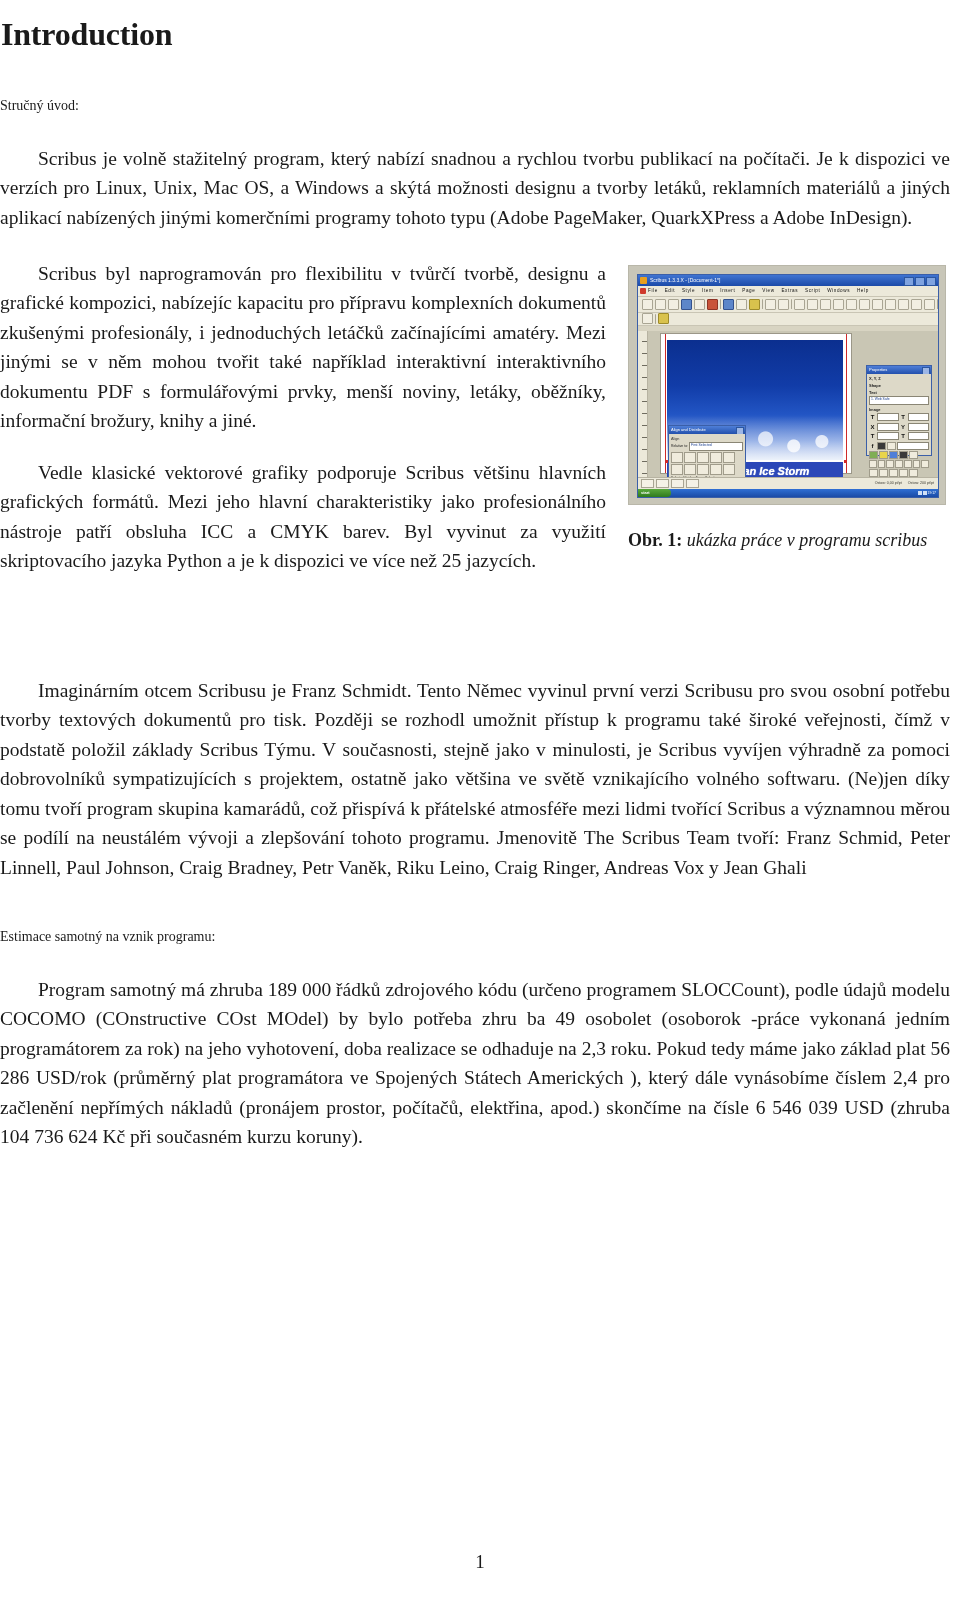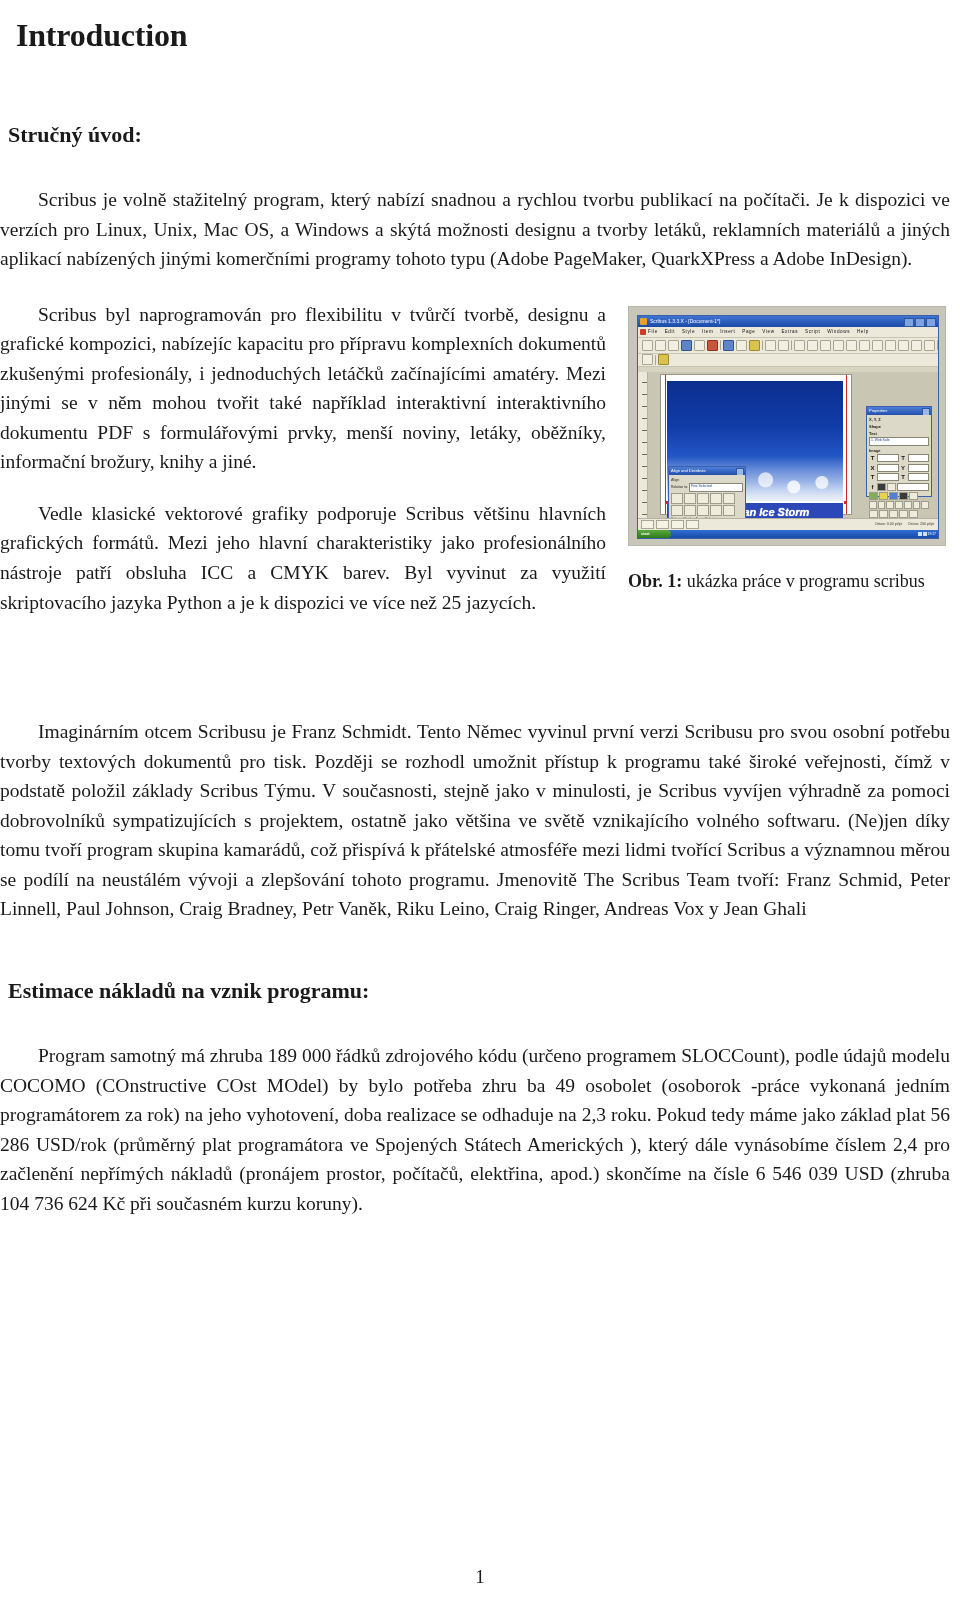--- a/index.html
+++ b/index.html
@@ -21,29 +21,29 @@
     width: 960px;
     height: 1599px;
     box-sizing: border-box;
     padding: 0 10px 0 0;
   }
 
   
   h1.doc-title {
     font-size: 32px;
     font-weight: bold;
-    margin: 16px;
-    padding: 2px 0 0 0;
+    margin: 1px;
+    padding: 16px 0 0 0;
     line-height: 1.12;
     letter-spacing: -0.2px;
   }
   h2.section-title {
-    font-size: 22px;
-    font-weight: bold;
-    margin: 8px;
+    font-size: 14px;
+    font-weight: normal;
+    margin: 0;
     line-height: 1.15;
   }
   .gap-after-title { height: 44px; }
   .gap-after-sec   { height: 30px; }
 
   
   p.body {
     font-size: 19.5px;
     line-height: 1.515;
     margin: 0;
@@ -70,21 +70,21 @@
     overflow: hidden;
     box-sizing: border-box;
   }
   .figcaption {
     margin-top: 22px;
     font-size: 18px;
     line-height: 1.5;
     text-align: justify;
   }
   .figcaption .cap-label { font-style: normal; font-weight: bold; }
-  .figcaption .cap-text  { }
+  .figcaption .cap-text  { font-style: italic; }
 
   
   .win {
     position: absolute;
     left: 8px; top: 8px;
     width: 302px; height: 224px;
     background: #d8d4c2;
     border: 1px solid #3b5fa8;
     box-sizing: border-box;
     font-family: "Liberation Sans", sans-serif;
@@ -489,21 +489,21 @@
   </div>
 
   <div class="spacer-lg"></div>
 
   <div class="gap-after-sec"></div>
 
   <p class="body"><span class="indent"></span><span>Imaginárním otcem Scribusu je Franz Schmidt. Tento Němec vyvinul první verzi Scribusu pro svou osobní potřebu tvorby textových dokumentů pro tisk. Později se rozhodl umožnit přístup k programu také široké veřejnosti, čímž v podstatě položil základy Scribus Týmu. V současnosti, stejně jako v minulosti, je Scribus vyvíjen výhradně za pomoci dobrovolníků sympatizujících s projektem, ostatně jako většina ve světě vznikajícího volného softwaru. (Ne)jen díky tomu tvoří program skupina kamarádů, což přispívá k přátelské atmosféře mezi lidmi tvořící Scribus a významnou měrou se podílí na neustálém vývoji a zlepšování tohoto programu. Jmenovitě The Scribus Team tvoří: Franz Schmid, Peter Linnell, Paul Johnson, Craig Bradney, Petr Vaněk, Riku Leino, Craig Ringer, Andreas Vox y Jean Ghali</span></p>
 
   <div class="spacer-md"></div>
 
-  <h2 class="section-title">Estimace nákladů na vznik programu:</h2>
+  <h2 class="section-title">Estimace samotný na vznik programu:</h2>
   <div class="gap-after-sec"></div>
 
   <p class="body"><span class="indent"></span><span>Program samotný má zhruba 189 000 řádků zdrojového kódu (určeno programem SLOCCount), podle údajů modelu COCOMO (COnstructive COst MOdel) by bylo potřeba zhru ba 49 osobolet (osoborok -práce vykonaná jedním programátorem za rok) na jeho vyhotovení, doba realizace se odhaduje na 2,3 roku. Pokud tedy máme jako základ plat 56 286 USD/rok (průměrný plat programátora ve Spojených Státech Amerických ), který dále vynásobíme číslem 2,4 pro začlenění nepřímých nákladů (pronájem prostor, počítačů, elektřina, apod.) skončíme na čísle 6 546 039 USD (zhruba 104 736 624 Kč při současném kurzu koruny).</span></p>
 
 
   <div class="page-number">1</div>
 
 </div>
 
 </body></html>

